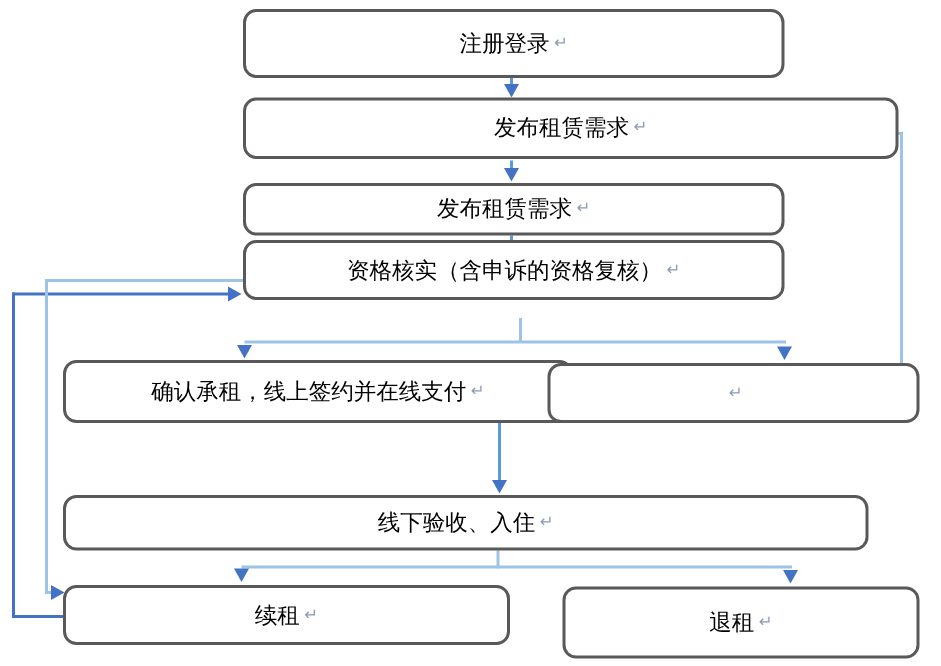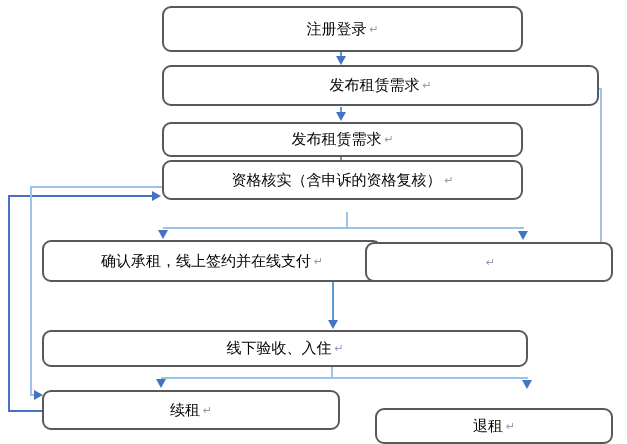--- a/index.html
+++ b/index.html
@@ -81,31 +81,31 @@
 
   <div class="node" style="left:42px;top:240px;width:340px;height:42px">
     <span>确认承租，线上签约并在线支付</span>
       <span class="pmark">↵</span>
   </div>
 
   <div class="node" style="left:365px;top:242px;width:248px;height:40px">
       <span class="pmark">↵</span>
   </div>
 
-  <div class="node" style="left:42px;top:330px;width:486px;height:37px">
+  <div class="node" style="left:42px;top:330px;width:537px;height:37px">
     <span>线下验收、入住</span>
       <span class="pmark">↵</span>
   </div>
 
   <div class="node" style="left:42px;top:390px;width:298px;height:40px">
     <span>续租</span>
       <span class="pmark">↵</span>
   </div>
 
-  <div class="node" style="left:375px;top:408px;width:238px;height:36px">
+  <div class="node" style="left:375px;top:391px;width:238px;height:48px">
     <span>退租</span>
       <span class="pmark">↵</span>
   </div>
 
   <div class="vl c-m" style="left:340px;top:52px;height:6px"></div>
   <div class="ad" style="left:336px;top:56px"></div>
 
   <div class="vl c-m" style="left:340px;top:107px;height:7px"></div>
   <div class="ad" style="left:336px;top:112px"></div>
 

